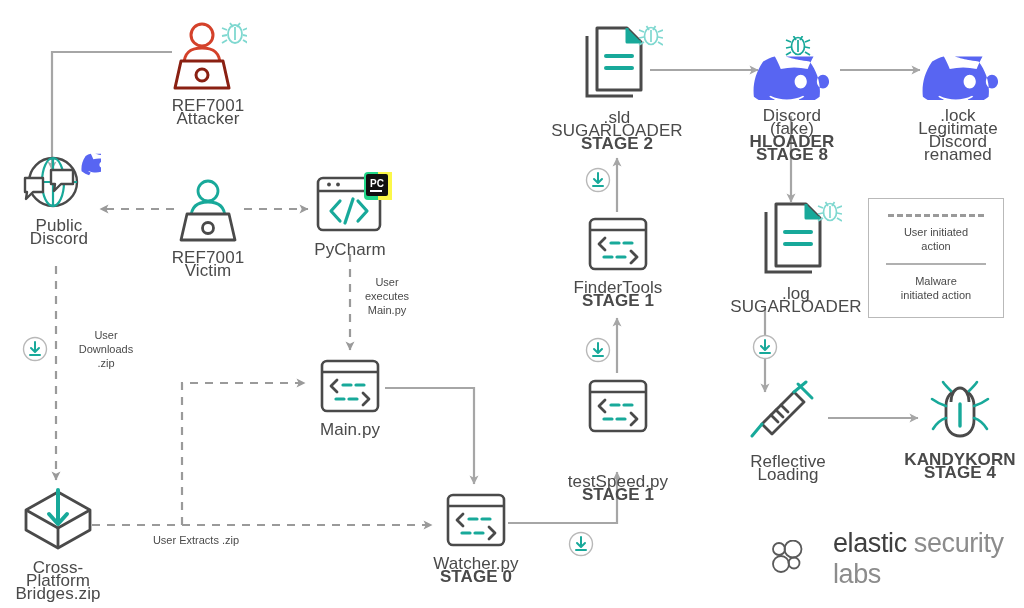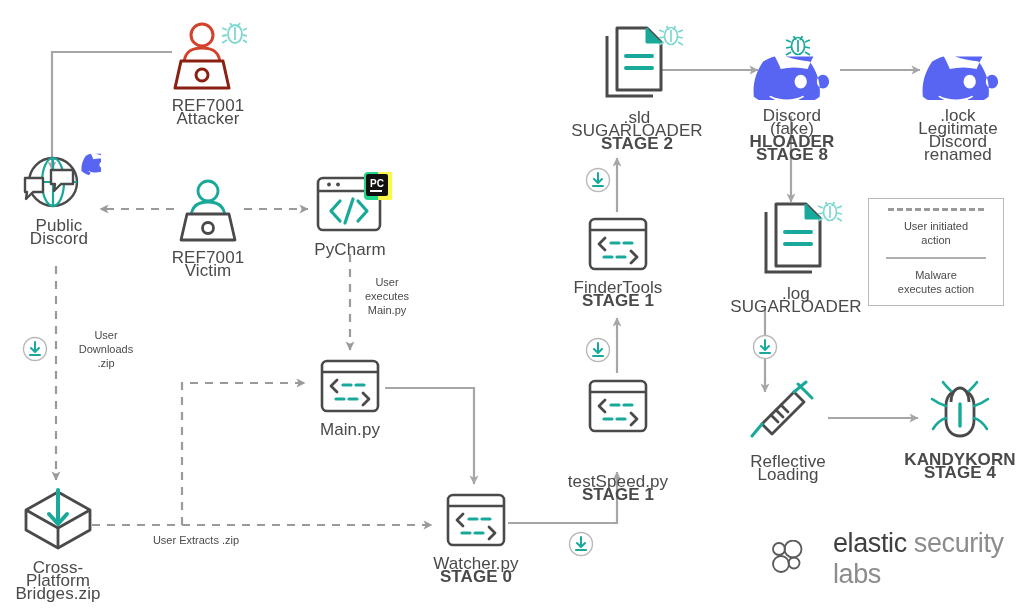--- a/index.html
+++ b/index.html
@@ -307,21 +307,21 @@
         <line x1="25" y1="27" x2="33" y2="27" stroke="#18a99a" stroke-width="3.2" stroke-linecap="round"></line>
         <line x1="38" y1="27" x2="46" y2="27" stroke="#18a99a" stroke-width="3.2" stroke-linecap="round"></line>
         <line x1="18" y1="41" x2="26" y2="41" stroke="#18a99a" stroke-width="3.2" stroke-linecap="round"></line>
         <line x1="31" y1="41" x2="39" y2="41" stroke="#18a99a" stroke-width="3.2" stroke-linecap="round"></line>
         <polyline points="45,35 51,41 45,47" fill="none" stroke="#4a4a4a" stroke-width="2.8" stroke-linecap="round" stroke-linejoin="round"></polyline>
       </svg>
     </div>
     <div class="caption">FinderTools<br><span class="cap-strong">STAGE 1</span></div>
   </div>
 
-  <div class="node" style="left:576px; top:22px; width:122px;">
+  <div class="node" style="left:556px; top:22px; width:122px;">
     <div class="glyph">
       <svg width="92" height="80" viewBox="0 0 92 80">
         <path d="M16,14 L16,74 L62,74" fill="none" stroke="#4a4a4a" stroke-width="3"></path>
         <path d="M26,6 L56,6 L70,20 L70,68 L26,68 Z" fill="#ffffff" stroke="#4a4a4a" stroke-width="3" stroke-linejoin="round"></path>
         <path d="M56,6 L56,20 L70,20" fill="#18a99a" stroke="#18a99a" stroke-width="3" stroke-linejoin="round"></path>
         <line x1="35" y1="34" x2="61" y2="34" stroke="#18a99a" stroke-width="4" stroke-linecap="round"></line>
         <line x1="35" y1="46" x2="61" y2="46" stroke="#18a99a" stroke-width="4" stroke-linecap="round"></line>
         <g stroke="#7fd8d0" stroke-width="1.7" fill="none">
           <ellipse cx="80" cy="14" rx="6.5" ry="8.5"></ellipse>
           <line x1="80" y1="8" x2="80" y2="20"></line>
@@ -478,27 +478,27 @@
   </div>
 
   <div class="edge-label" style="left:62px; top:328px; width:88px;">User
 Downloads
 .zip</div>
   <div class="edge-label" style="left:352px; top:275px; width:70px;">User
 executes
 Main.py</div>
   <div class="edge-label" style="left:126px; top:533px; width:140px;">User Extracts .zip</div>
 
-  <div class="legend-box" style="left:868px; top:198px; width:136px; height:108px;">
+  <div class="legend-box" style="left:868px; top:198px; width:136px; height:120px;">
     <div class="legend-dash"></div>
     <div class="legend-text">User initiated
 action</div>
     <div class="legend-solid"></div>
     <div class="legend-text">Malware
-executes action</div>
+initiated action</div>
   </div>
 
   <div class="brand" style="left:770px; top:528px;">
     <span>
       <svg width="36" height="34" viewBox="0 0 36 34">
         <g fill="none" stroke="#5a5a5a" stroke-width="1.8">
           <circle cx="9" cy="9" r="6"></circle>
           <circle cx="23" cy="9" r="8.5"></circle>
           <circle cx="11" cy="24" r="8"></circle>
           <circle cx="24" cy="23" r="5.5"></circle>

